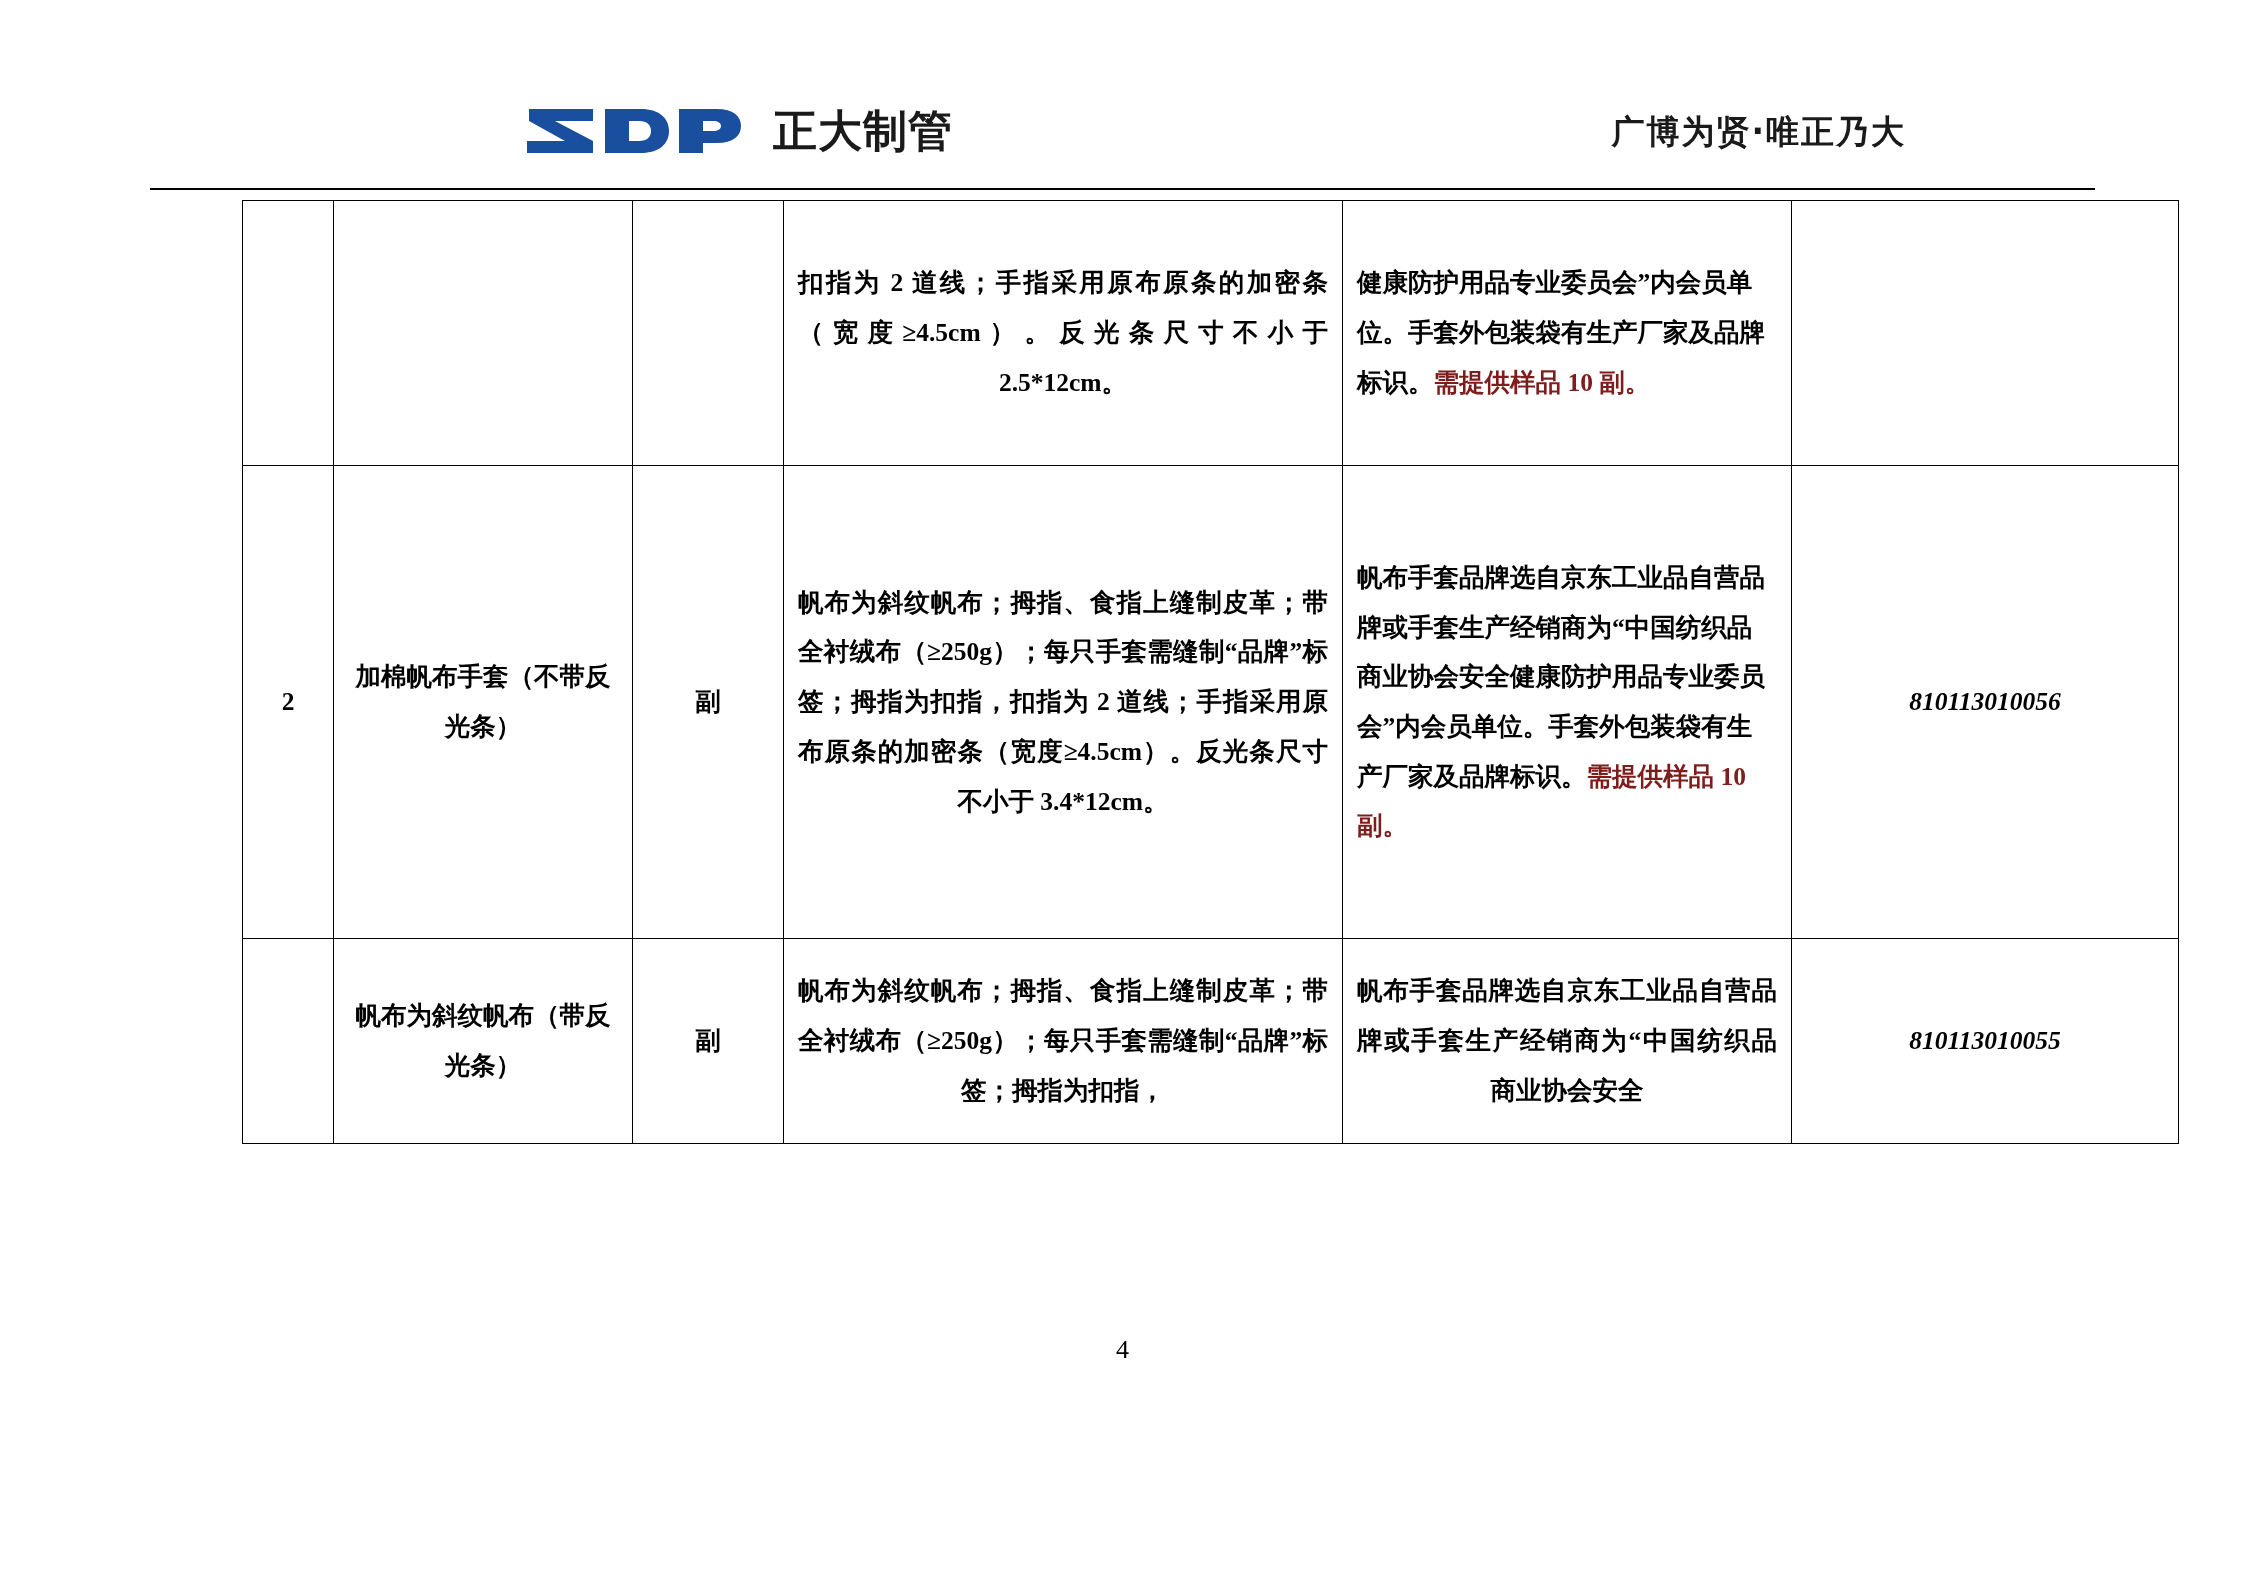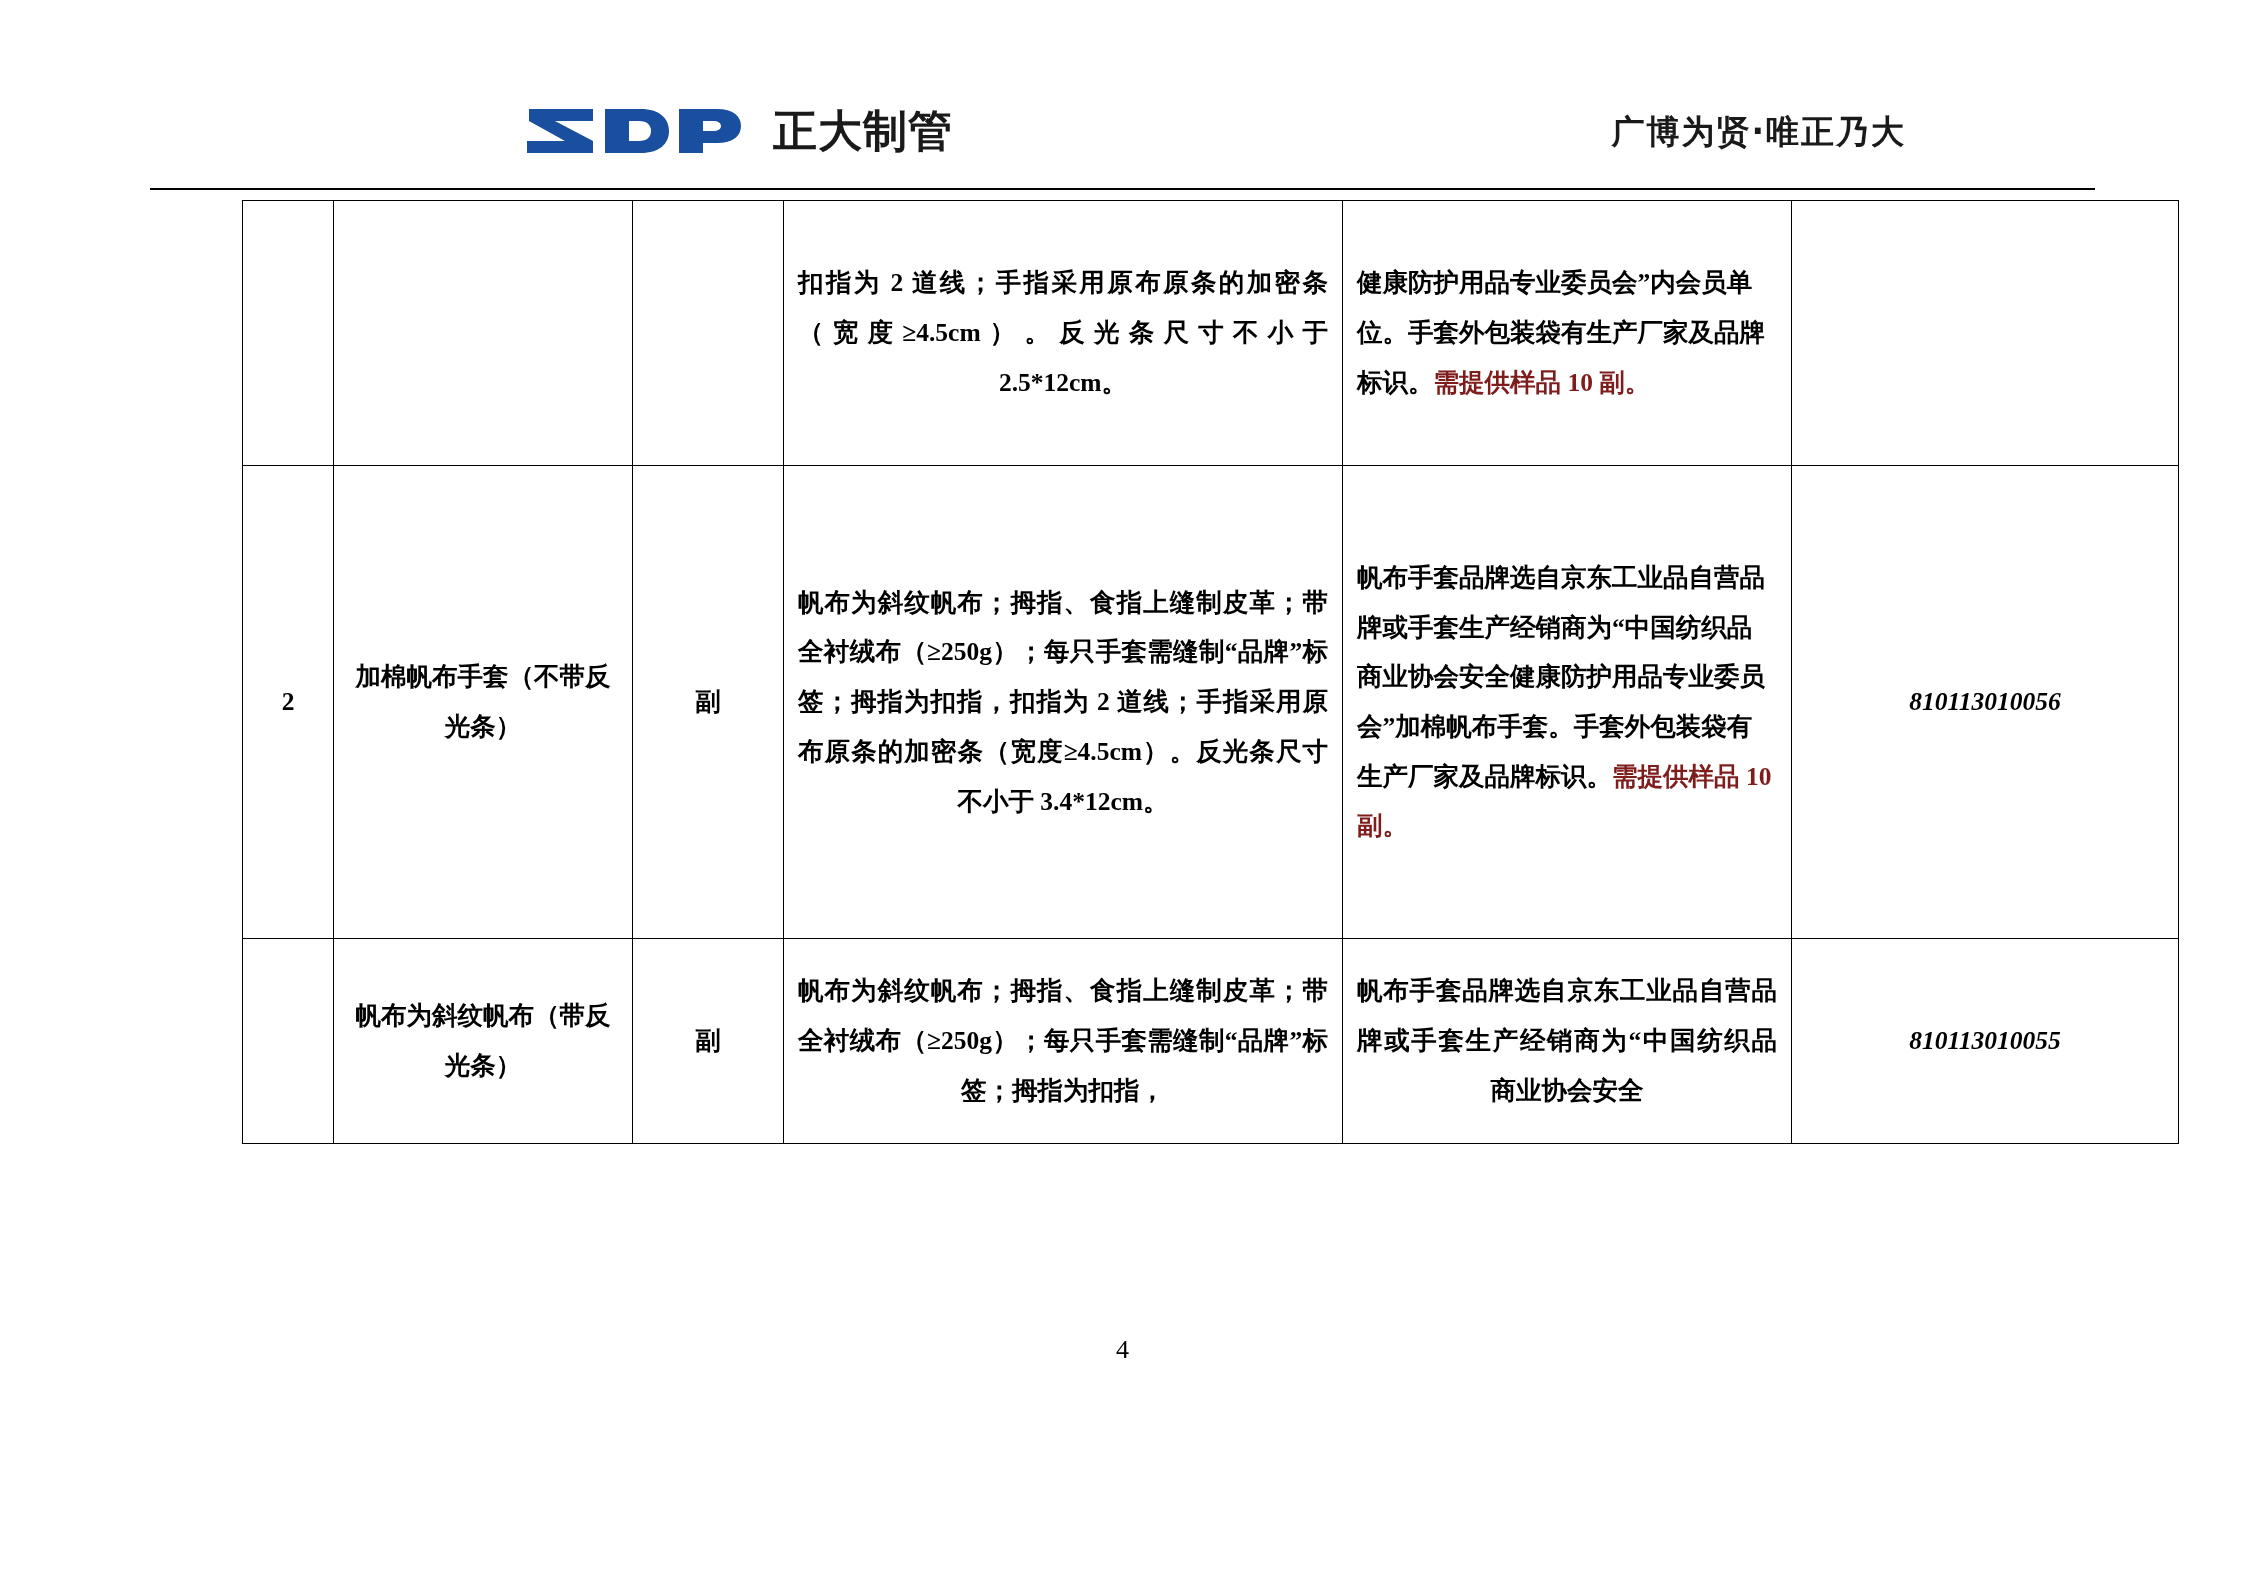--- a/index.html
+++ b/index.html
@@ -156,21 +156,21 @@
         </td>
         <td class="col-code c-center"></td>
       </tr>
 
       <tr class="row2">
         <td class="col-no c-center">2</td>
         <td class="col-name c-center">加棉帆布手套（不带反光条）</td>
         <td class="col-unit c-center">副</td>
         <td class="col-spec c-just">帆布为斜纹帆布；拇指、食指上缝制皮革；带全衬绒布（≥250g）；每只手套需缝制“品牌”标签；拇指为扣指，扣指为 2 道线；手指采用原布原条的加密条（宽度≥4.5cm）。反光条尺寸不小于 3.4*12cm。</td>
         <td class="col-brand">
-          <span class="c-just-left">帆布手套品牌选自京东工业品自营品牌或手套生产经销商为“中国纺织品商业协会安全健康防护用品专业委员会”加棉帆布手套。手套外包装袋有生产厂家及品牌标识。</span><span class="red">需提供样品 10 副。</span>
+          <span class="c-just-left">帆布手套品牌选自京东工业品自营品牌或手套生产经销商为“中国纺织品商业协会安全健康防护用品专业委员会”内会员单位。手套外包装袋有生产厂家及品牌标识。</span><span class="red">需提供样品 10 副。</span>
         </td>
         <td class="col-code c-center">810113010056</td>
       </tr>
 
       <tr class="row3">
         <td class="col-no c-center"></td>
         <td class="col-name c-center">帆布为斜纹帆布（带反光条）</td>
         <td class="col-unit c-center">副</td>
         <td class="col-spec c-just">帆布为斜纹帆布；拇指、食指上缝制皮革；带全衬绒布（≥250g）；每只手套需缝制“品牌”标签；拇指为扣指，</td>
         <td class="col-brand c-just">帆布手套品牌选自京东工业品自营品牌或手套生产经销商为“中国纺织品商业协会安全</td>

